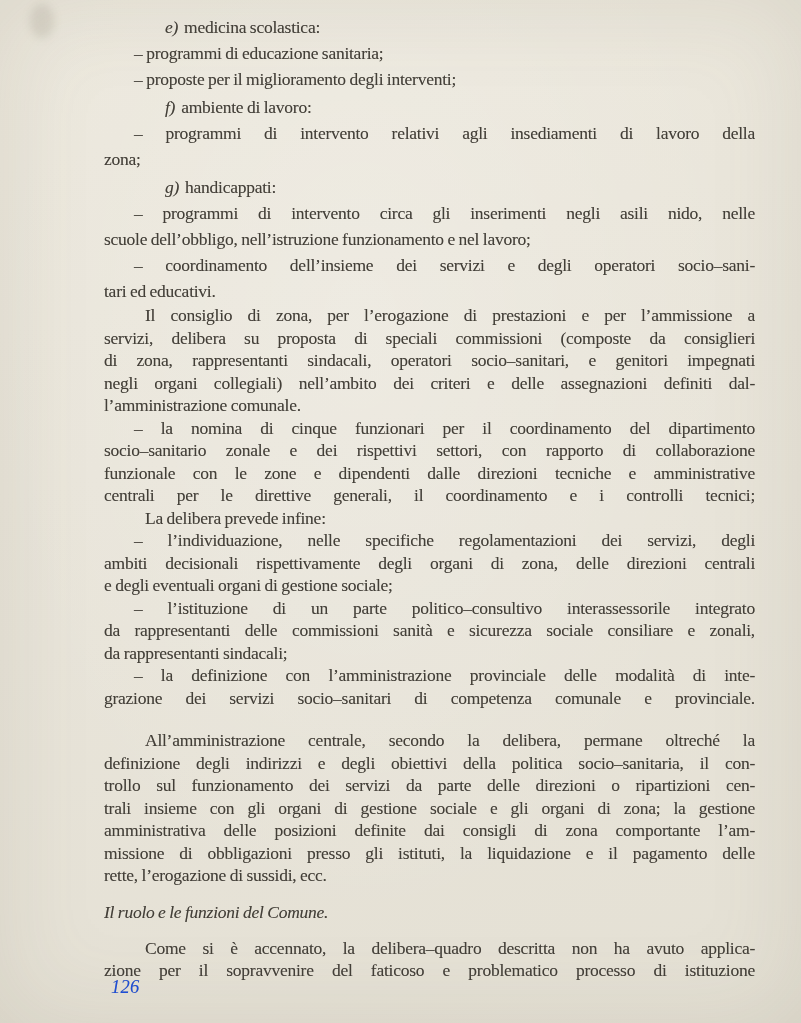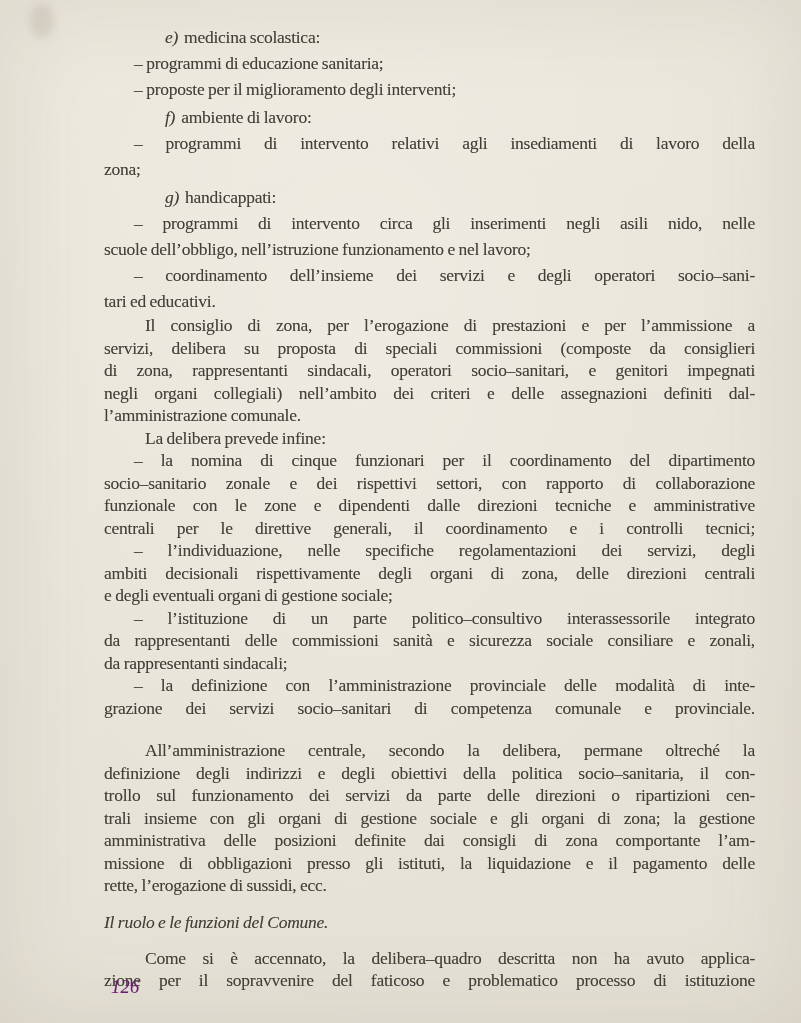--- a/index.html
+++ b/index.html
@@ -13,42 +13,42 @@
     background:
       radial-gradient(ellipse at 45% 32%, rgba(255,255,255,0.20), rgba(255,255,255,0) 62%),
       linear-gradient(168deg,#ece8dd 0%,#e8e4d9 55%,#e4e0d4 100%);
     box-shadow: inset 0 0 95px rgba(110,100,80,0.13);
   }
   #smudge{
     position:absolute;left:30px;top:4px;width:24px;height:34px;border-radius:50%;
     background:rgba(95,88,72,0.13);filter:blur(4px);
   }
   #text-column{
-    position:absolute;left:104px;top:10px;width:651px;padding-top:12px;
+    position:absolute;left:104px;top:0;width:651px;padding-top:12px;
     font-size:17.5px;letter-spacing:-0.25px;word-spacing:-0.5px;
     text-shadow:0 0 0.5px rgba(67,63,56,0.35);
   }
   .blk{margin:0;}
   .ln{height:22.5px;line-height:22.5px;overflow:hidden;text-align:left;}
   .ln.j{text-align:justify;}
   .ln.j::after{content:"";display:inline-block;width:100%;}
   .letter-item .ln,.list-item .ln{height:26px;line-height:26px;}
   .letter-item{margin-top:2px;}
   .letter-item .ln.first{padding-left:61px;}
   .list-item .ln.first,.dash-paragraph .ln.first{padding-left:30px;}
   .paragraph .ln.first{padding-left:41px;}
   .heading{margin-top:14px;}
   .heading .ln{font-style:italic;height:23px;line-height:23px;}
   .sp{margin-top:20px;}
   .sp2{margin-top:13px;}
   .marker{font-style:italic;padding-right:6px;}
   #page-number{
     position:absolute;left:111px;top:977px;
     font-style:italic;font-size:18.5px;letter-spacing:0.2px;
-    color:#701a75;text-shadow:0 0 0.5px rgba(67,63,56,0.35);
+    color:#1d4ed8;text-shadow:0 0 0.5px rgba(67,63,56,0.35);
   }
 </style>
 </head>
 <body>
 
 <div id="paper"></div>
 <div id="smudge"></div>
 
 <div id="text-column">
     <div class="blk letter-item">
@@ -78,28 +78,28 @@
       <div class="ln j first">– coordinamento dell’insieme dei servizi e degli operatori socio–sani-</div>
       <div class="ln">tari ed educativi.</div>
     </div>
     <div class="blk paragraph">
       <div class="ln j first">Il consiglio di zona, per l’erogazione di prestazioni e per l’ammissione a</div>
       <div class="ln j">servizi, delibera su proposta di speciali commissioni (composte da consiglieri</div>
       <div class="ln j">di zona, rappresentanti sindacali, operatori socio–sanitari, e genitori impegnati</div>
       <div class="ln j">negli organi collegiali) nell’ambito dei criteri e delle assegnazioni definiti dal-</div>
       <div class="ln">l’amministrazione comunale.</div>
     </div>
-    <div class="blk paragraph">
-      <div class="ln first">La delibera prevede infine:</div>
-    </div>
     <div class="blk dash-paragraph">
       <div class="ln j first">– la nomina di cinque funzionari per il coordinamento del dipartimento</div>
       <div class="ln j">socio–sanitario zonale e dei rispettivi settori, con rapporto di collaborazione</div>
       <div class="ln j">funzionale con le zone e dipendenti dalle direzioni tecniche e amministrative</div>
       <div class="ln j">centrali per le direttive generali, il coordinamento e i controlli tecnici;</div>
+    </div>
+    <div class="blk paragraph">
+      <div class="ln first">La delibera prevede infine:</div>
     </div>
     <div class="blk dash-paragraph">
       <div class="ln j first">– l’individuazione, nelle specifiche regolamentazioni dei servizi, degli</div>
       <div class="ln j">ambiti decisionali rispettivamente degli organi di zona, delle direzioni centrali</div>
       <div class="ln">e degli eventuali organi di gestione sociale;</div>
     </div>
     <div class="blk dash-paragraph">
       <div class="ln j first">– l’istituzione di un parte politico–consultivo interassessorile integrato</div>
       <div class="ln j">da rappresentanti delle commissioni sanità e sicurezza sociale consiliare e zonali,</div>
       <div class="ln">da rappresentanti sindacali;</div>

